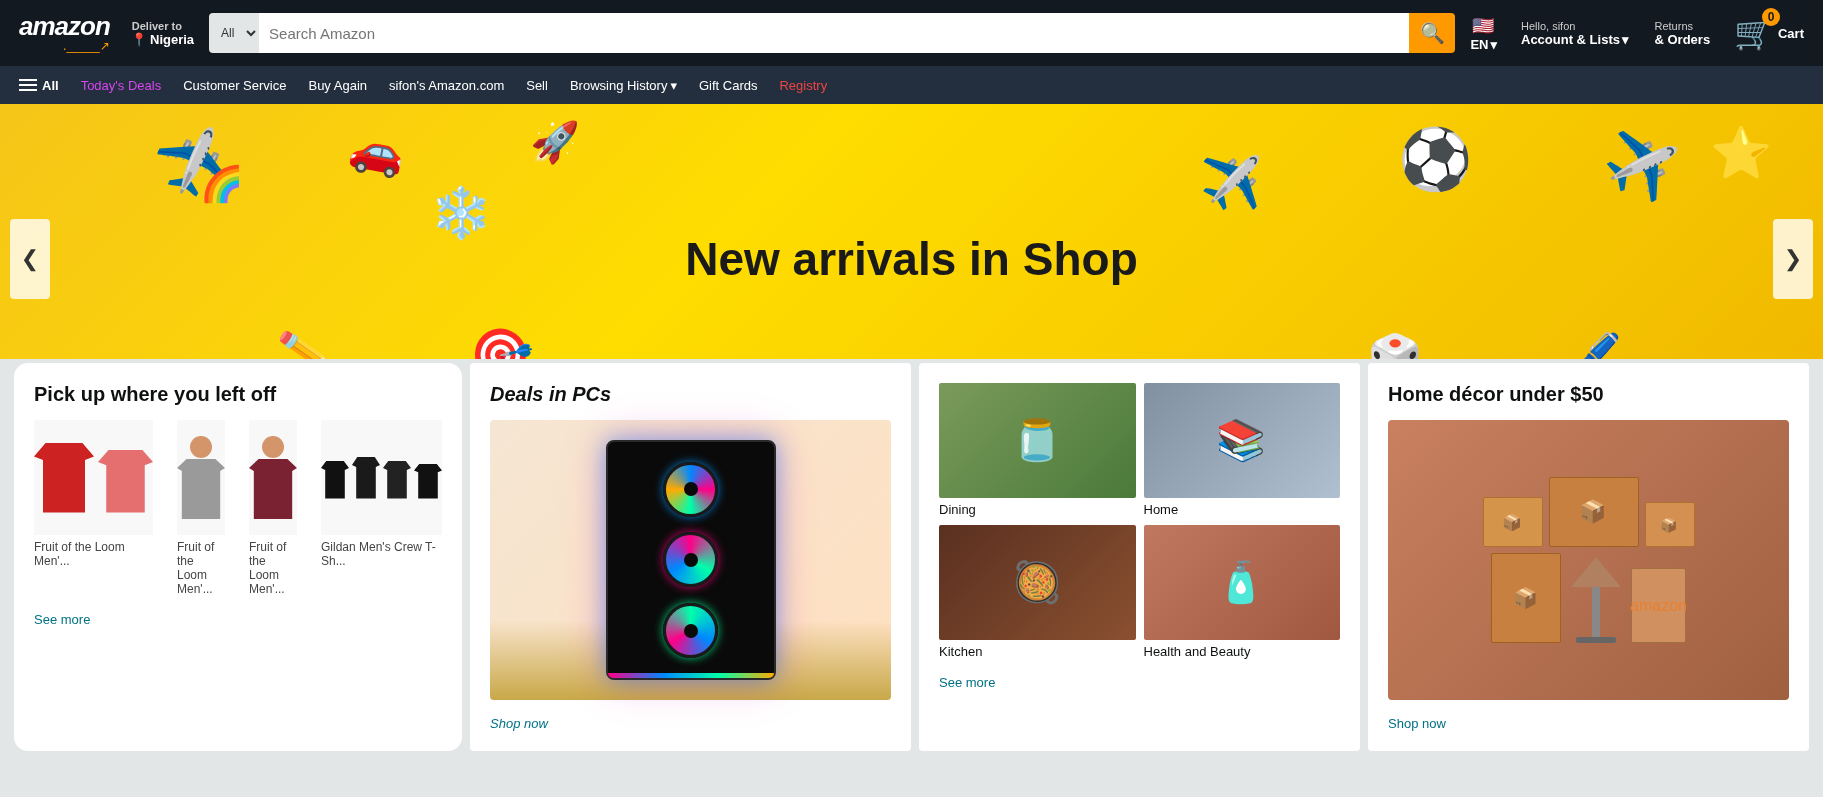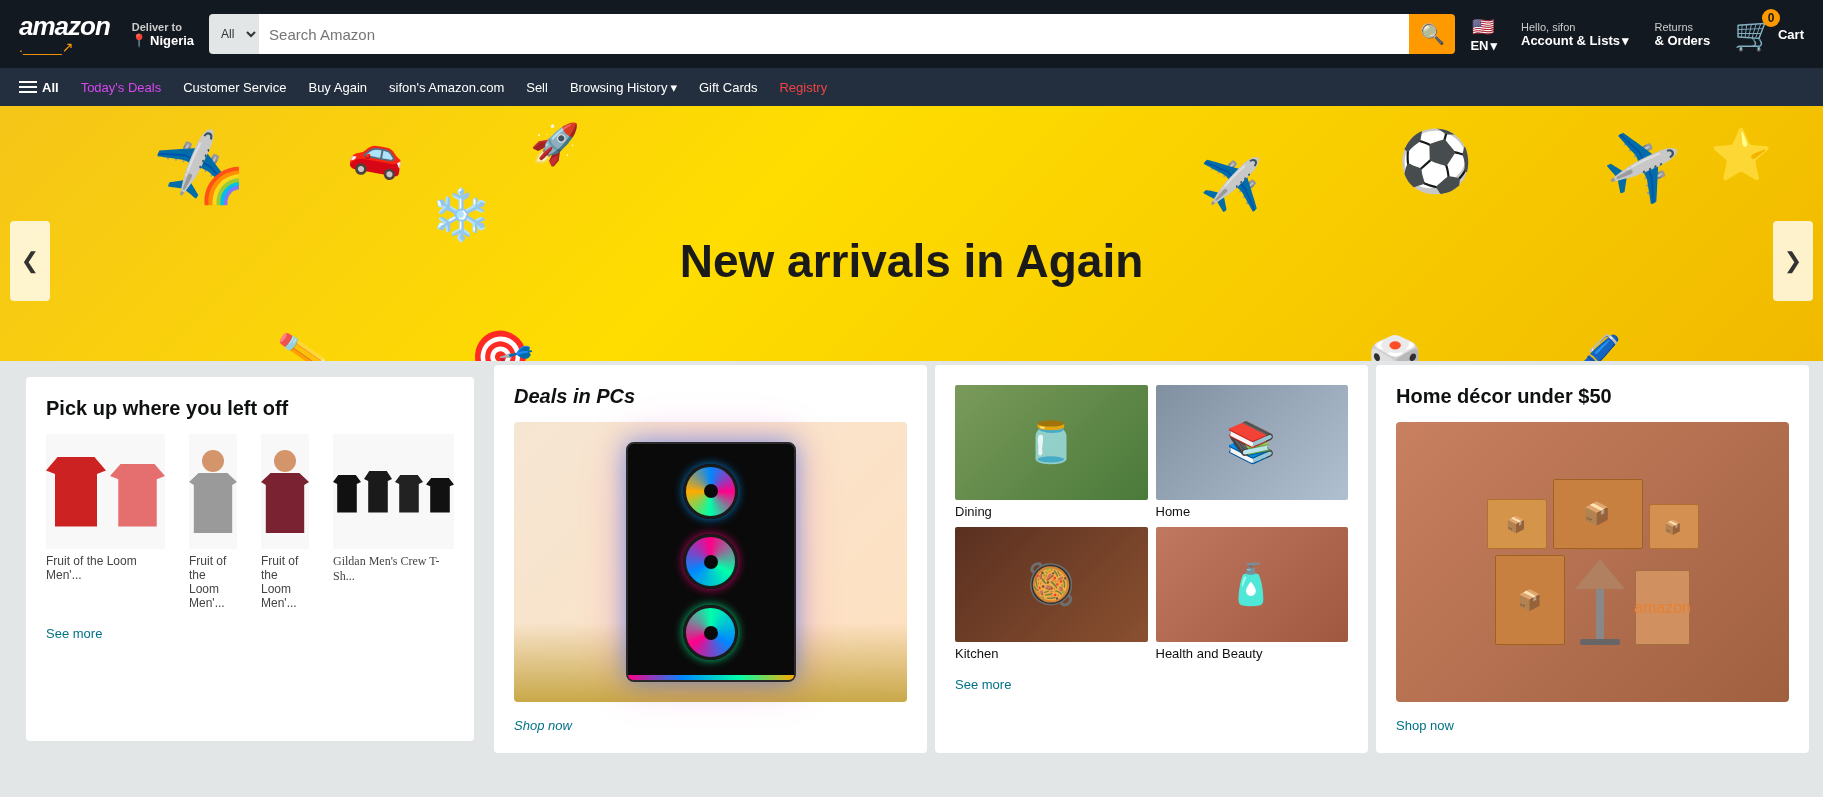--- a/index.html
+++ b/index.html
@@ -4,21 +4,21 @@
   <style>
     * { margin: 0; padding: 0; box-sizing: border-box; }
     body { font-family: Arial, sans-serif; background: #e3e6e6; font-size: 14px; }
   </style>
 </head>
 <body>
 
 <header style="background:#131921; color:white; display:flex; align-items:center; padding:8px 12px; gap:8px;">
   <div style="cursor:pointer; padding:4px 6px; border:1px solid transparent; display:flex; flex-direction:column; align-items:center;">
     <span style="font-size:26px; font-weight:bold; color:white; font-style:italic; line-height:1; letter-spacing:-1px;">amazon</span>
-    <span style="font-size:14px; color:#ff9900; text-align:left; width:100%;">._____<span style="color:#ff9900;">↗</span></span>
+    <span style="font-size:12px; color:#ff9900; text-align:right; width:100%;">._____<span style="color:#ff9900;">↗</span></span>
   </div>
 
   <div style="cursor:pointer; padding:4px 6px; border:1px solid transparent; display:flex; flex-direction:column;">
     <span style="font-size:11px; color:#ccc;font-weight:bold;">Deliver to</span>
     <span style="font-size:13px; color:white; font-weight:bold; display:flex; align-items:center; gap:2px;">
       <span>📍</span>
       <span>Nigeria</span>
     </span>
   </div>
 
@@ -94,30 +94,30 @@
   <span style="position:absolute; bottom:30px; left:470px; font-size:50px; transform:rotate(15deg);">🎯</span>
   <span style="position:absolute; top:50px; right:560px; font-size:50px;">✈️</span>
   <span style="position:absolute; top:20px; right:350px; font-size:60px;">⚽</span>
   <span style="position:absolute; bottom:30px; right:400px; font-size:45px;">🎲</span>
   <span style="position:absolute; top:30px; right:150px; font-size:55px; transform:rotate(20deg);">✈️</span>
   <span style="position:absolute; top:20px; right:50px; font-size:50px;">⭐</span>
   <span style="position:absolute; bottom:20px; right:200px; font-size:55px;">🖊️</span>
   <span style="position:absolute; top:60px; left:200px; font-size:35px;">🌈</span>
 
   <div style="position:relative; z-index:2; text-align:center;">
-    <h1 style="font-size:46px; font-weight:bold; color:#1a1a1a; text-shadow:none;">New arrivals in Again</h1>
+    <h1 style="font-size:46px; font-weight:bold; color:#1a1a1a; text-shadow:none;">New arrivals in Shop</h1>
   </div>
 
   <button style="position:absolute; left:10px; top:50%; transform:translateY(-50%); background:rgba(255,255,255,0.8); border:none; width:40px; height:80px; cursor:pointer; font-size:22px; color:#333; border-radius:4px; z-index:10;">❮</button>
   <button style="position:absolute; right:10px; top:50%; transform:translateY(-50%); background:rgba(255,255,255,0.8); border:none; width:40px; height:80px; cursor:pointer; font-size:22px; color:#333; border-radius:4px; z-index:10;">❯</button>
 </div>
 
 <div style="display:grid; grid-template-columns:repeat(4,1fr); gap:0; padding:0 10px 20px 10px; background:#e3e6e6; margin-top:-55px; position:relative; z-index:5;">
 
-  <div style="background:white; margin:16px; padding:20px; border-radius:4px;">
+  <div style="background:white; margin:4px; padding:20px; border-radius:14px;">
     <h2 style="font-size:20px; font-weight:bold; color:#0f1111; margin-bottom:14px;">Pick up where you left off</h2>
     <div style="display:grid; grid-template-columns:1fr 1fr 1fr 1fr; gap:24px;">
 
       <div style="cursor:pointer;">
         <div style="width:100%; height:115px; display:flex; align-items:center; justify-content:center; background:#f8f8f8;">
           <div style="display:flex; align-items:flex-end; gap:4px;">
             <div style="width:60px; height:70px; background:#cc2222; clip-path:polygon(20% 0%, 80% 0%, 100% 20%, 85% 25%, 85% 100%, 15% 100%, 15% 25%, 0% 20%);"></div>
             <div style="width:55px; height:63px; background:#dd3333; clip-path:polygon(20% 0%, 80% 0%, 100% 20%, 85% 25%, 85% 100%, 15% 100%, 15% 25%, 0% 20%); opacity:0.7;"></div>
           </div>
         </div>
@@ -137,21 +137,21 @@
       <div style="cursor:pointer;">
         <div style="width:100%; height:115px; display:flex; align-items:center; justify-content:center; background:#f8f8f8;">
           <div style="display:flex; flex-direction:column; align-items:center;">
             <div style="width:22px; height:22px; border-radius:50%; background:#d4956a;"></div>
             <div style="width:48px; height:60px; background:#7a2232; clip-path:polygon(20% 0%, 80% 0%, 100% 15%, 90% 20%, 90% 100%, 10% 100%, 10% 20%, 0% 15%); margin-top:1px;"></div>
           </div>
         </div>
         <p style="font-size:12px; color:#444; margin-top:5px;">Fruit of the Loom Men'...</p>
       </div>
 
-      <div style="cursor:pointer;font-family:Liberation Serif, serif;">
+      <div style="cursor:pointer;">
         <div style="width:100%; height:115px; display:flex; align-items:center; justify-content:center; background:#f8f8f8;">
           <div style="display:flex; gap:3px; align-items:flex-end;">
             <div style="width:28px; height:38px; background:#111; clip-path:polygon(20% 0%, 80% 0%, 100% 20%, 85% 25%, 85% 100%, 15% 100%, 15% 25%, 0% 20%);"></div>
             <div style="width:28px; height:42px; background:#1a1a1a; clip-path:polygon(20% 0%, 80% 0%, 100% 20%, 85% 25%, 85% 100%, 15% 100%, 15% 25%, 0% 20%);"></div>
             <div style="width:28px; height:38px; background:#222; clip-path:polygon(20% 0%, 80% 0%, 100% 20%, 85% 25%, 85% 100%, 15% 100%, 15% 25%, 0% 20%);"></div>
             <div style="width:28px; height:35px; background:#111; clip-path:polygon(20% 0%, 80% 0%, 100% 20%, 85% 25%, 85% 100%, 15% 100%, 15% 25%, 0% 20%);"></div>
           </div>
         </div>
         <p style="font-size:12px; color:#444; margin-top:5px;">Gildan Men's Crew T-Sh...</p>
       </div>

